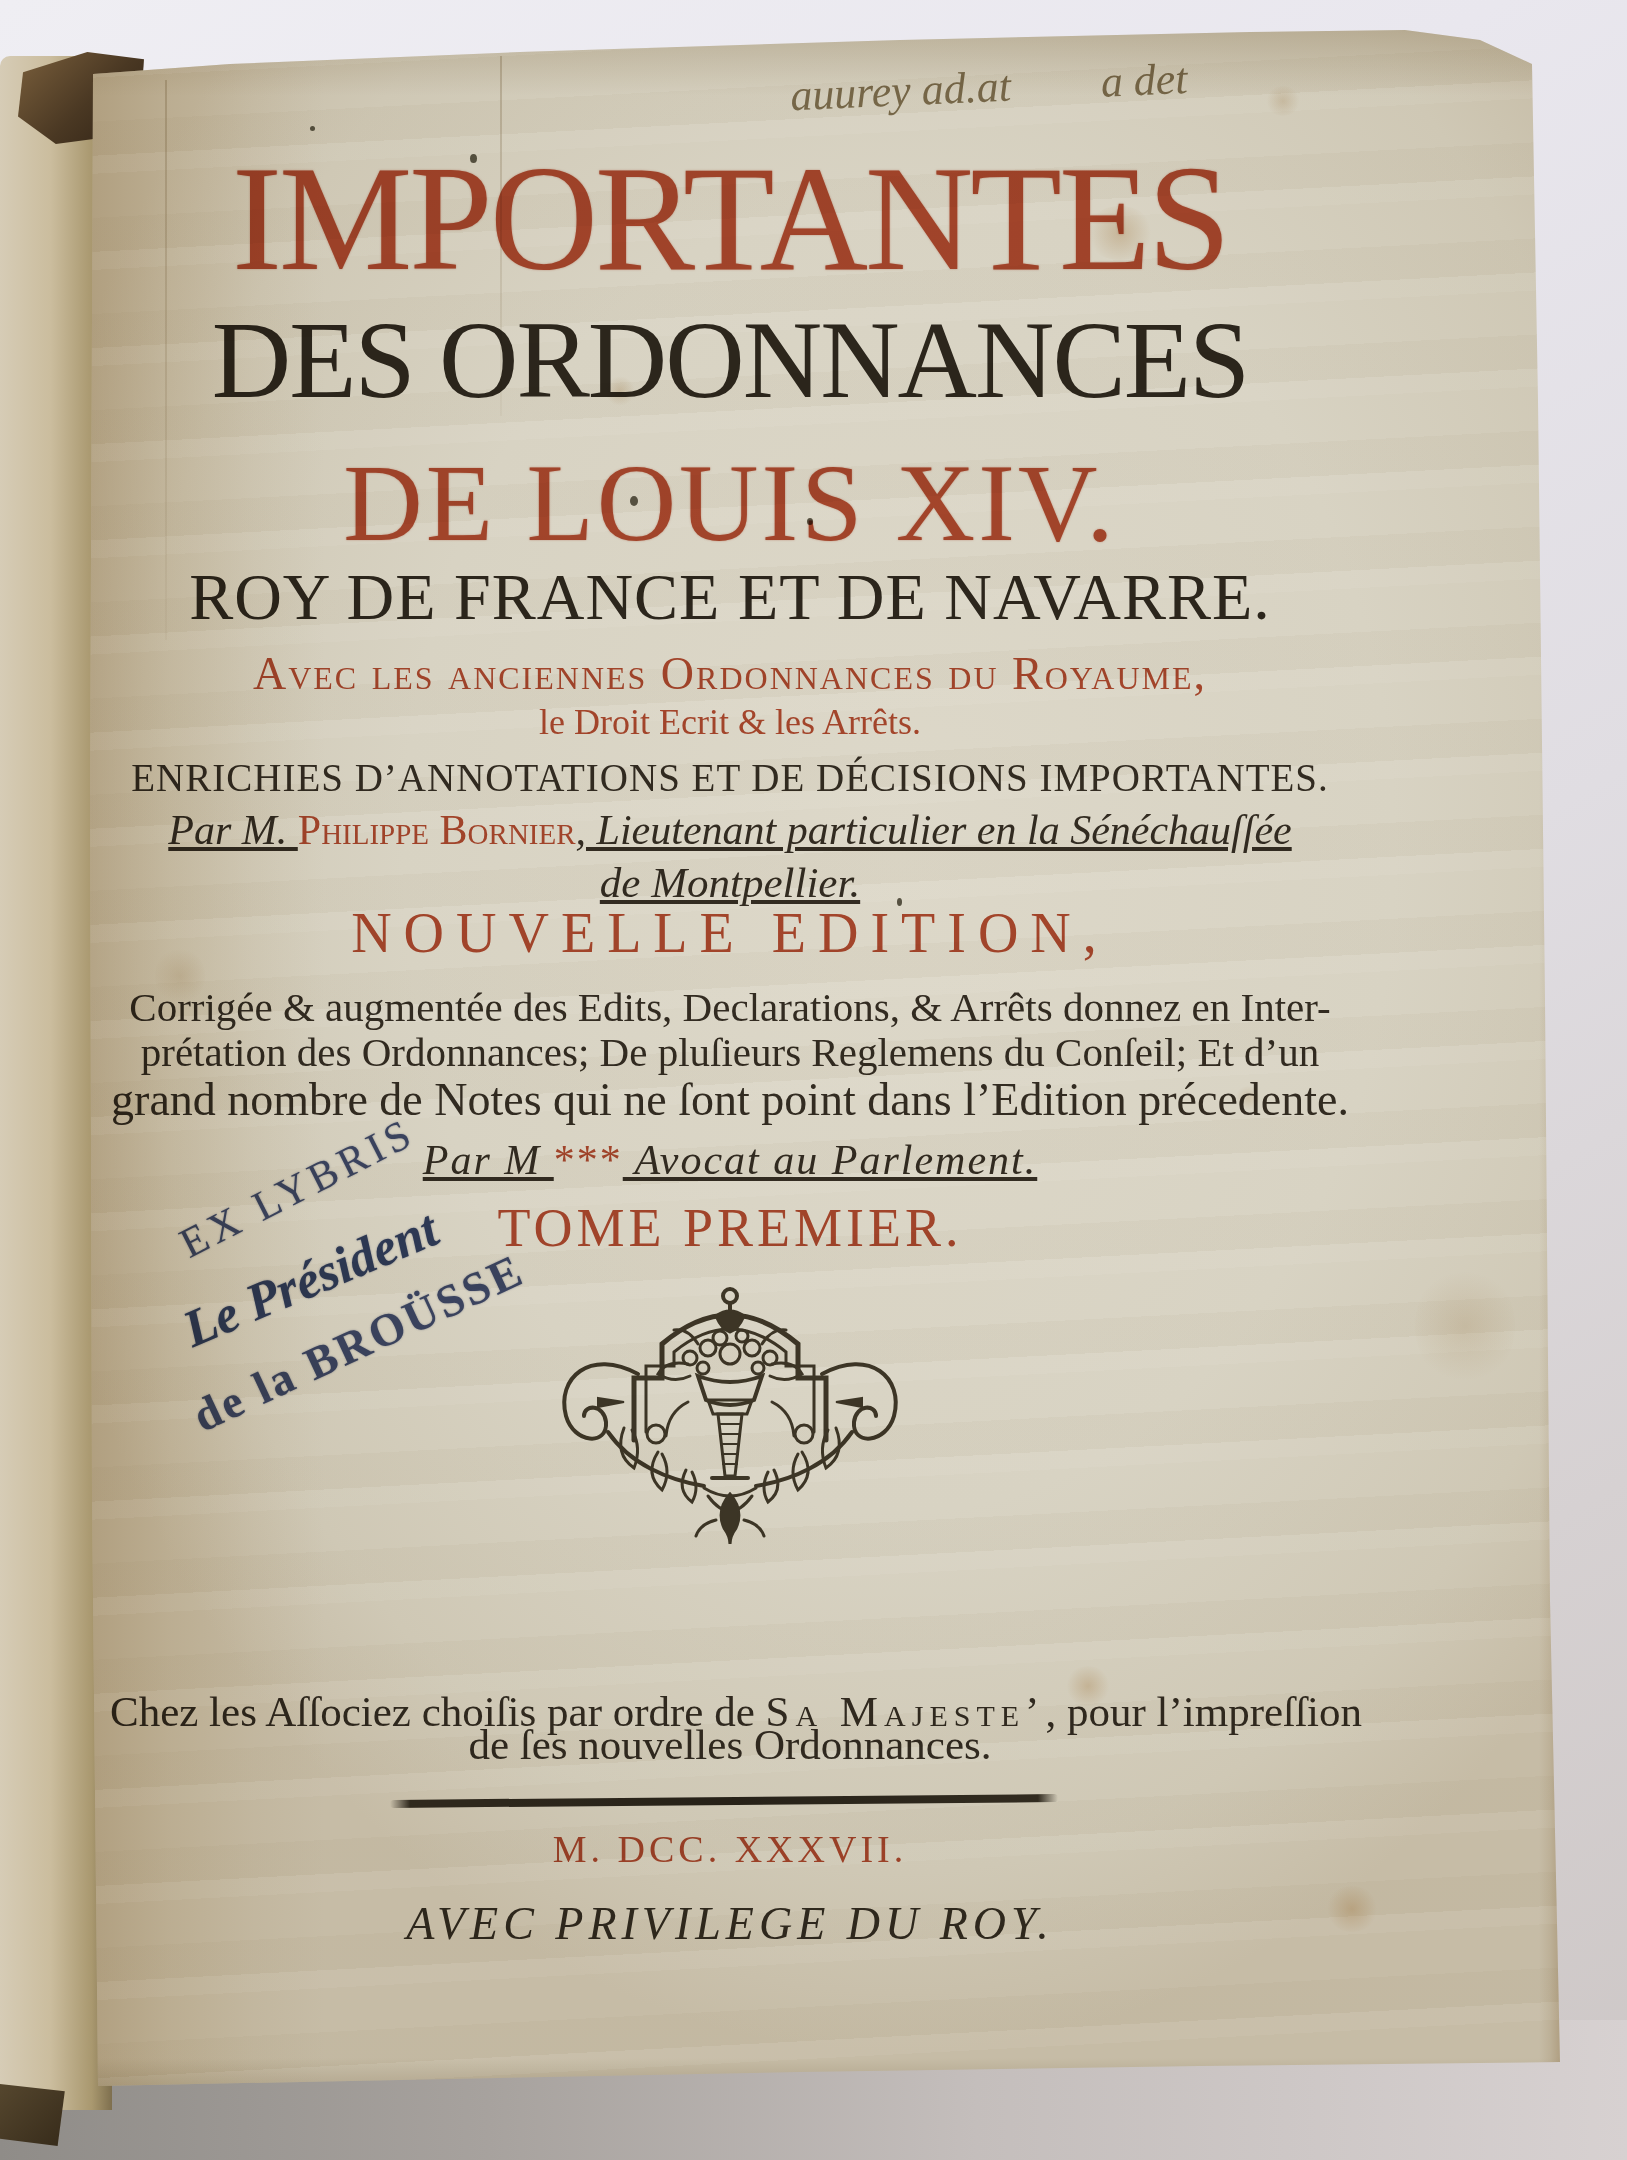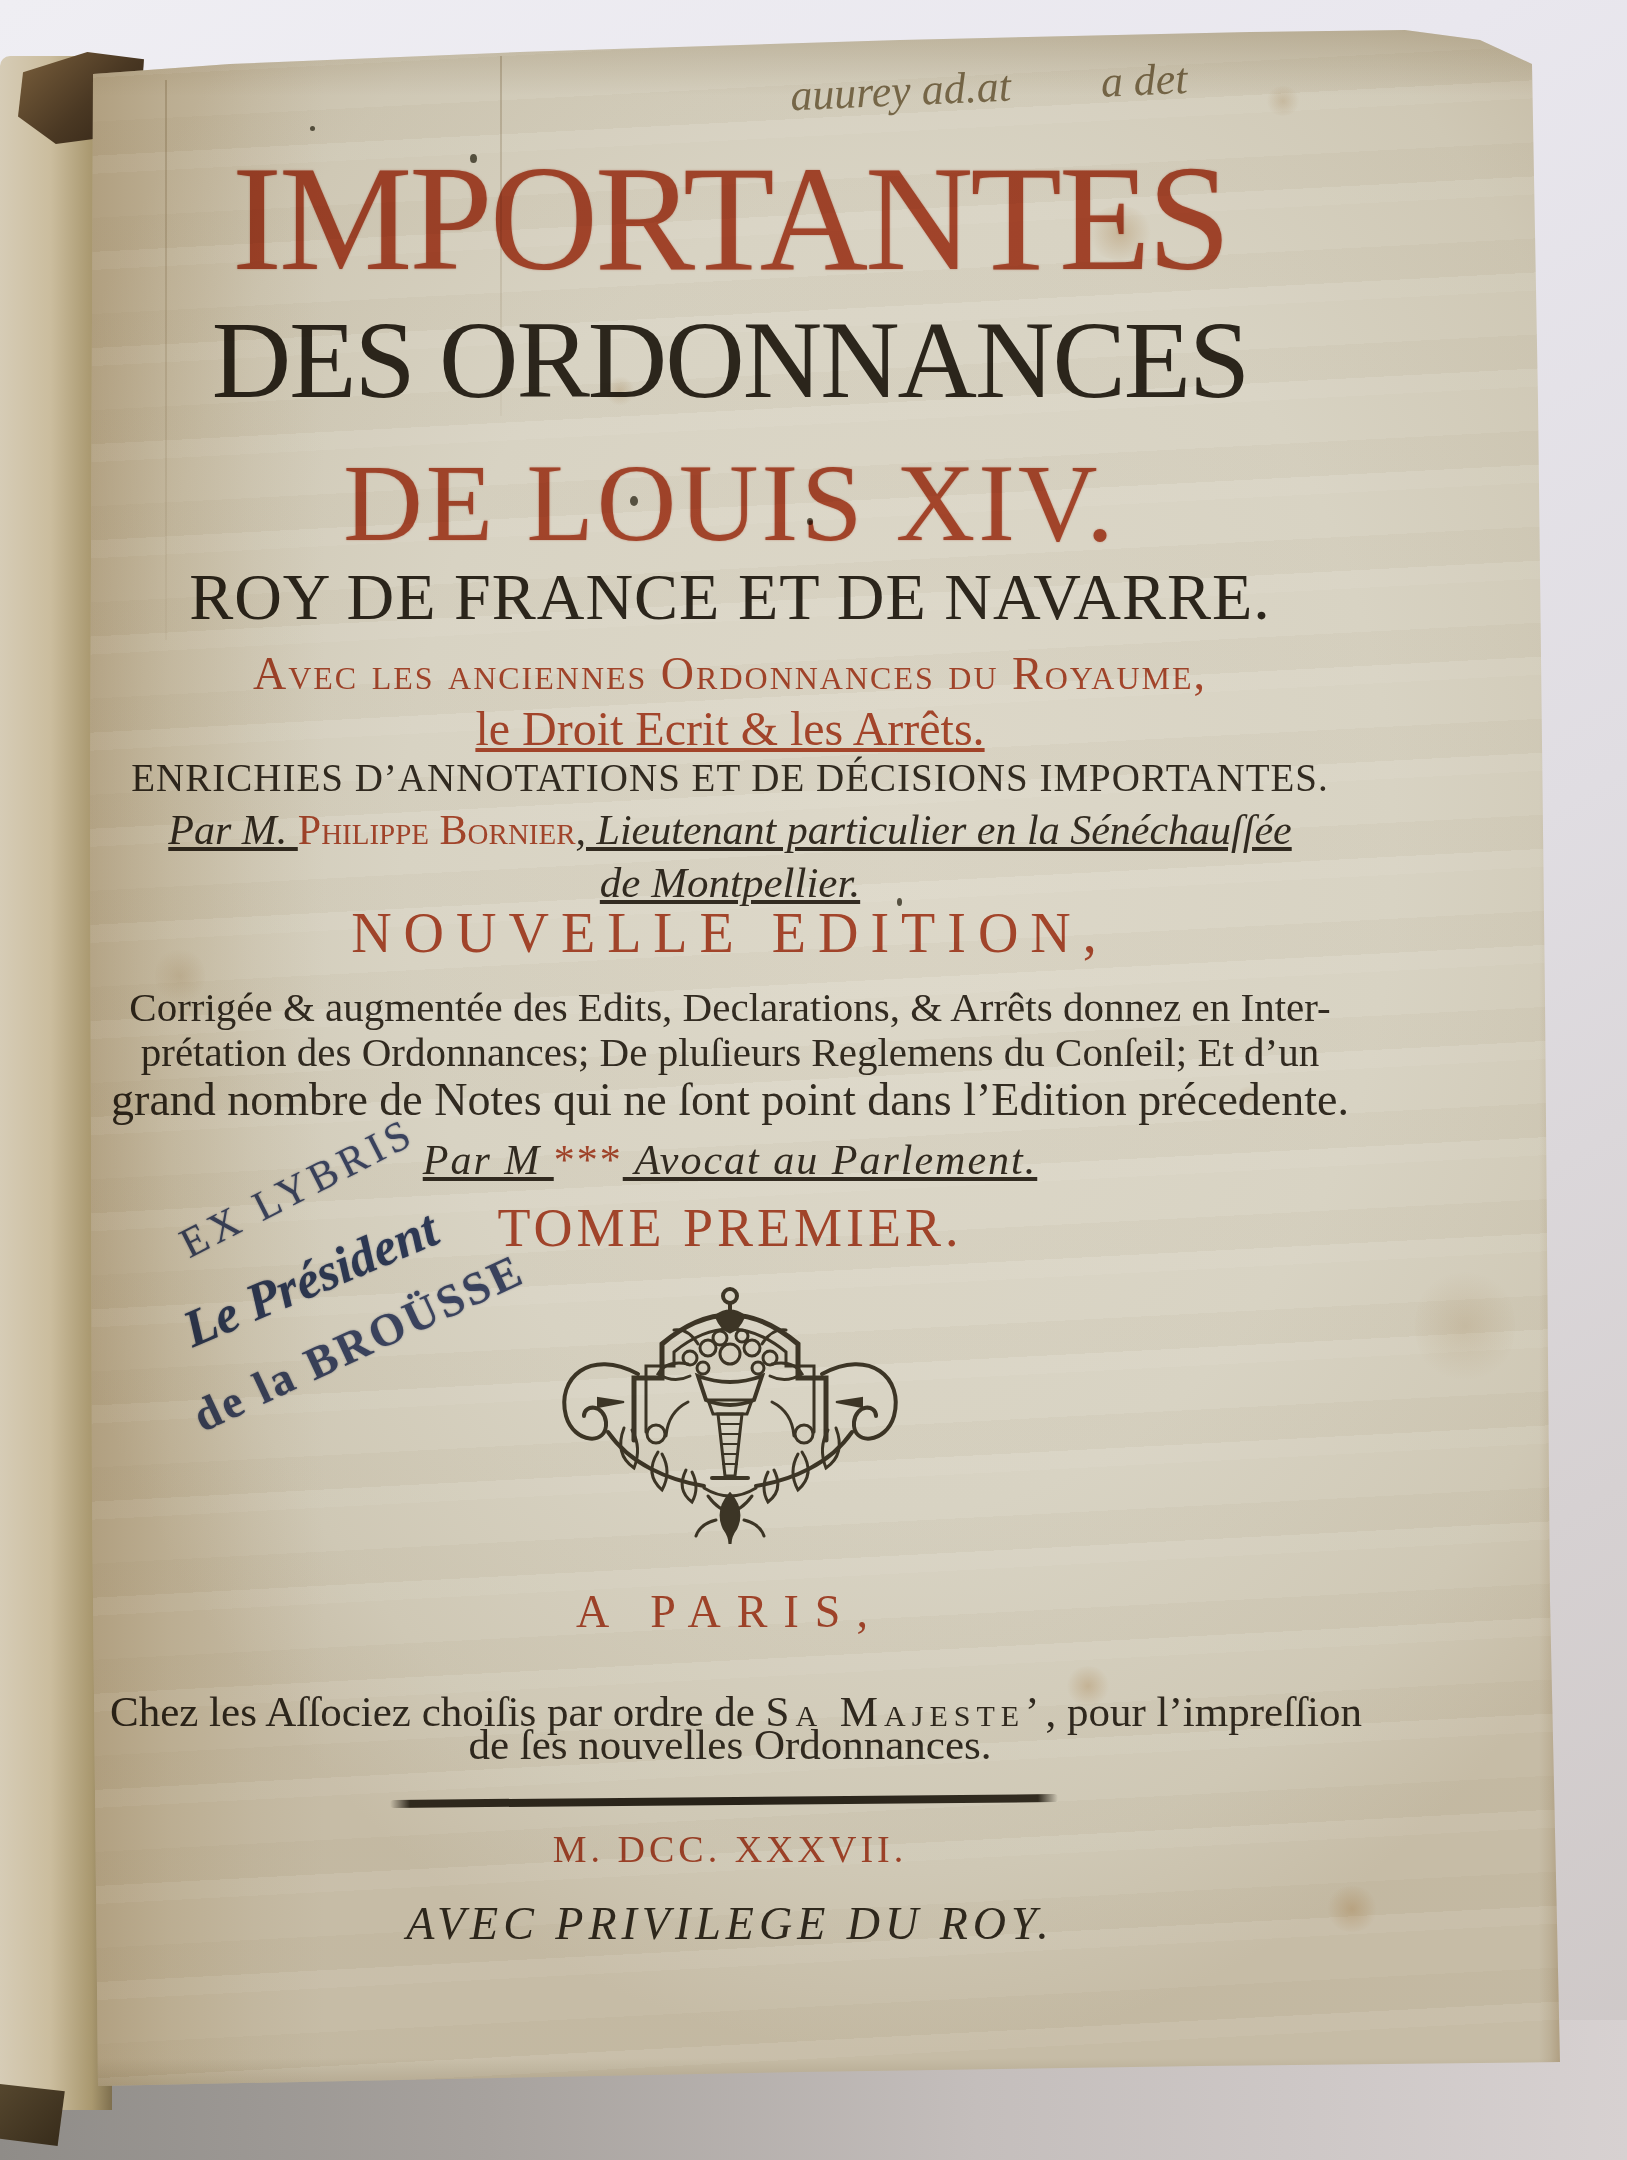--- a/index.html
+++ b/index.html
@@ -52,21 +52,21 @@
   .it{font-style:italic;text-decoration:underline;}
   .sc{font-variant:small-caps;}
   .hand{position:absolute;left:790px;top:58px;width:560px;color:#7b6a46;opacity:.85;
         font-style:italic;font-size:44px;transform:rotate(-2.5deg);white-space:nowrap;mix-blend-mode:multiply;}
   .hand .gap{display:inline-block;width:90px;}
   .t-conf{top:140px;font-size:150px;letter-spacing:-3px;text-shadow:0 0 2px rgba(189,81,54,.5);}
   .t-ord{top:303px;font-size:110px;letter-spacing:-2px;color:#332d24;}
   .t-louis{top:446px;font-size:110px;letter-spacing:3px;text-shadow:0 0 2px rgba(189,81,54,.5);}
   .t-roy{top:562px;font-size:66px;letter-spacing:1px;color:#332d24;}
   .t-avec{top:650px;font-size:46px;letter-spacing:2px;}
-  .t-droit{top:704px;font-size:48px;text-decoration:underline;}
+  .t-droit{top:704px;font-size:36px;}
   .t-enr{top:758px;font-size:39px;letter-spacing:1px;}
   .t-auth{top:808px;font-size:42px;}
   .t-auth2{top:860px;font-size:43px;}
   .t-nouv{top:904px;font-size:56px;letter-spacing:12px;}
   .t-p1{top:986px;font-size:41px;}
   .t-p2{top:1031px;font-size:41px;}
   .t-p3{top:1076px;font-size:46px;}
   .t-by{top:1138px;font-size:42px;letter-spacing:2px;}
   .t-tome{top:1200px;font-size:54px;letter-spacing:4px;}
   .t-paris{top:1588px;font-size:46px;letter-spacing:16px;}
@@ -201,21 +201,20 @@
       <g stroke-width="3">
         <path d="M166 206 q26 16 52 0"></path>
         <path d="M170 214 q22 30 44 0"></path>
         <path d="M192 212 q-14 16 -6 34 q6 8 6 16 q0 -8 6 -16 q8 -18 -6 -34z" fill="#474031"></path>
         <path d="M178 238 q-16 4 -20 16"></path>
           <path d="M206 238 q16 4 20 16"></path>
       </g>
     </svg>
   </div>
 
-  <div class="l red t-paris">A PARIS,</div>
   <div class="l t-chez"><span>Chez les Aſſociez choiſis par ordre de </span><span class="sc" style="letter-spacing:6px;">Sa Majeste’</span><span>, pour l’impreſſion</span></div>
   <div class="l t-chez2">de ſes nouvelles Ordonnances.</div>
 
   <div class="rule"></div>
 
   <div class="l red t-date">M. DCC. XXXVII.</div>
   <div class="l t-priv">AVEC PRIVILEGE DU ROY.</div>
 
 </div>
 

